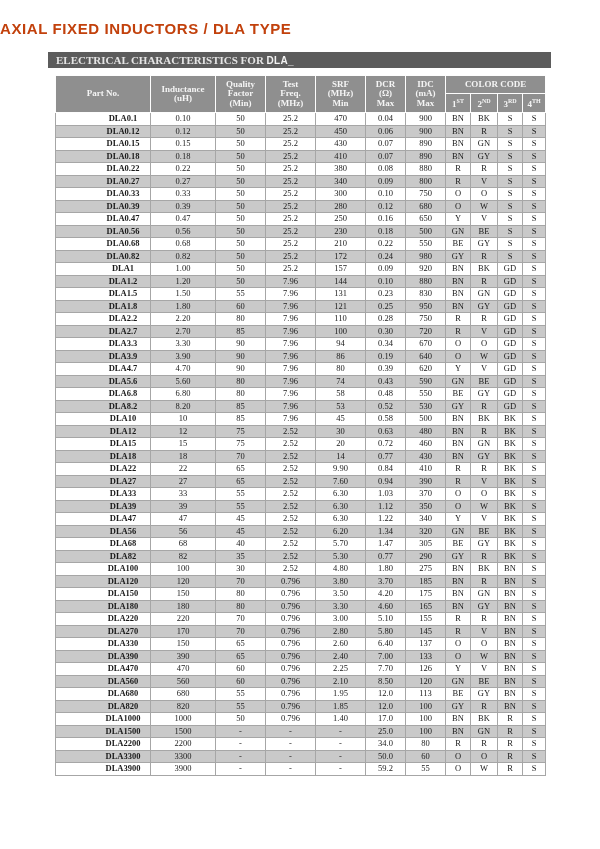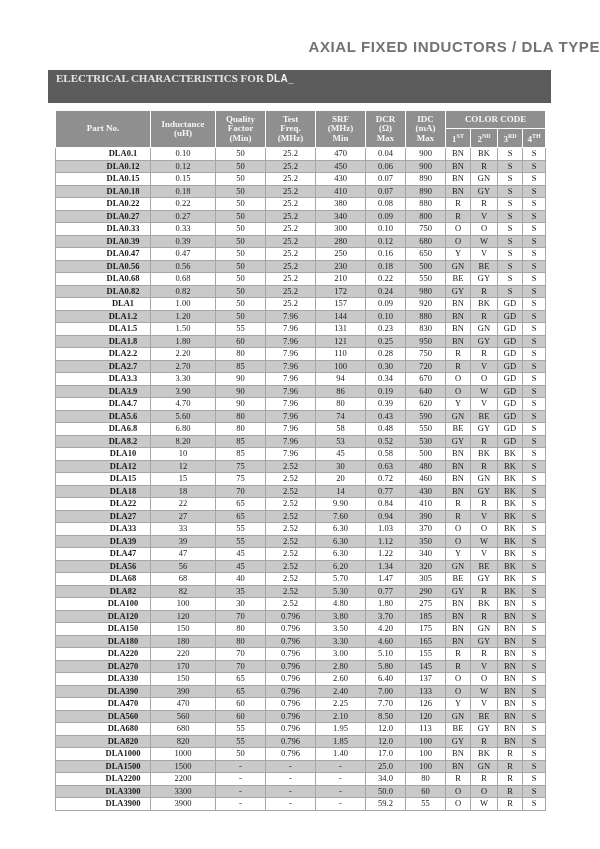--- a/index.html
+++ b/index.html
@@ -16,29 +16,29 @@
     width: 600px; height: 849px;
     background: #ffffff;
     font-family: "Liberation Serif", serif;
     color: var(--text-color);
     overflow: hidden;
   }
   .page-title {
     font-family: "Liberation Sans", sans-serif;
     font-size: 15px;
     font-weight: bold;
-    color: #737373;
+    color: #c2410c;
     letter-spacing: 0.6px;
-    text-align: right;
-    margin: 38px 0 15px 0;
+    text-align: left;
+    margin: 20px 0 15px 0;
   }
   .section-bar {
     margin-left: 48px;
     width: 503px;
-    height: 33px;
+    height: 16px;
     background: var(--bar-bg);
     color: #e5e5e5;
     font-weight: bold;
     font-size: 11px;
     line-height: 17px;
     padding-left: 8px;
   }
   .section-bar .series {
     font-family: "Liberation Sans", sans-serif;
     font-size: 10px;

